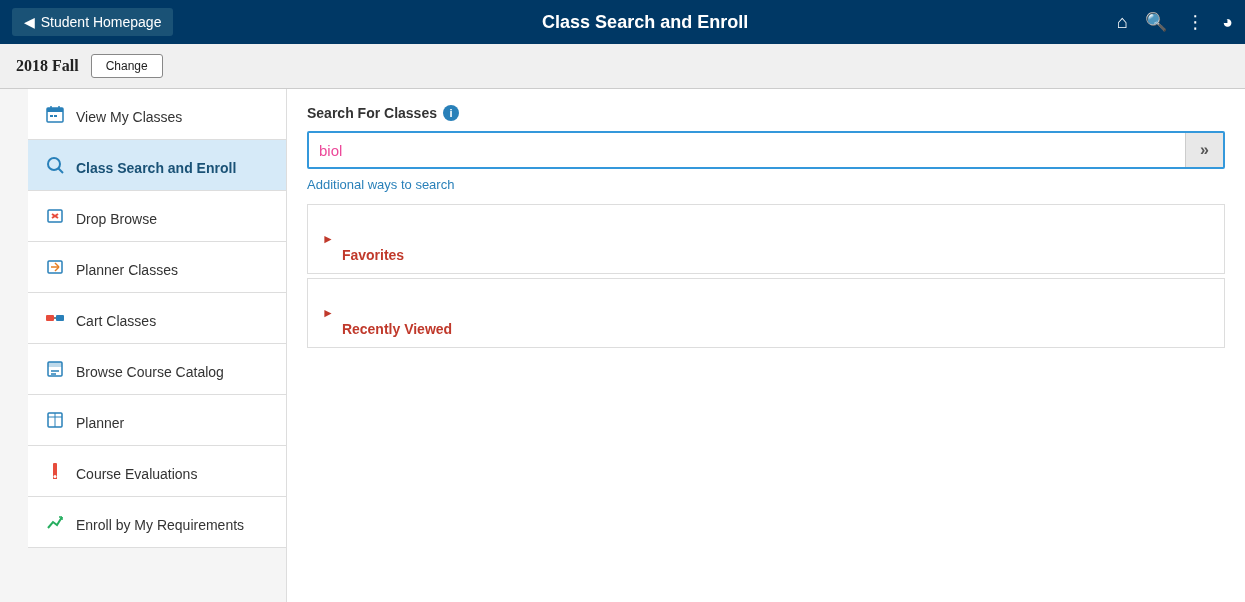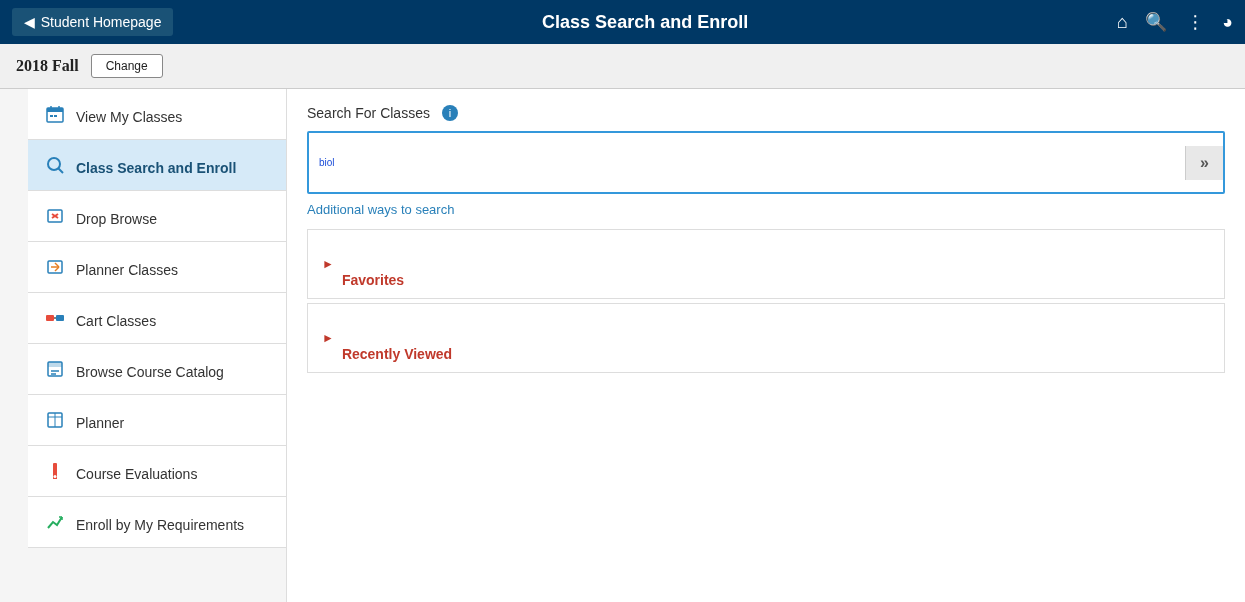--- a/index.html
+++ b/index.html
@@ -115,26 +115,26 @@
 
     
     .content {
       flex: 1;
       background: white;
       padding: 16px 20px;
       overflow-y: auto;
     }
     .search-section-title {
       font-size: 14px;
-      font-weight: normal;
+      font-weight: bold;
       color: #333;
       margin-bottom: 10px;
       display: flex;
       align-items: center;
-      gap: 12px;
+      gap: 6px;
     }
     .info-icon {
       width: 16px;
       height: 16px;
       border-radius: 50%;
       background: #2980b9;
       color: white;
       font-size: 11px;
       display: flex;
       align-items: center;
@@ -146,23 +146,23 @@
       align-items: center;
       border: 2px solid #3498db;
       border-radius: 2px;
       background: white;
       margin-bottom: 8px;
     }
     .search-input {
       flex: 1;
       border: none;
       outline: none;
-      padding: 24px 10px;
-      font-size: 10px;
-      color: #1d4ed8;
+      padding: 8px 10px;
+      font-size: 15px;
+      color: #ec4899;
     }
     .search-go-btn {
       background: #e8e8e8;
       border: none;
       border-left: 1px solid #ccc;
       padding: 8px 14px;
       cursor: pointer;
       font-size: 16px;
       color: #555;
       font-weight: bold;

